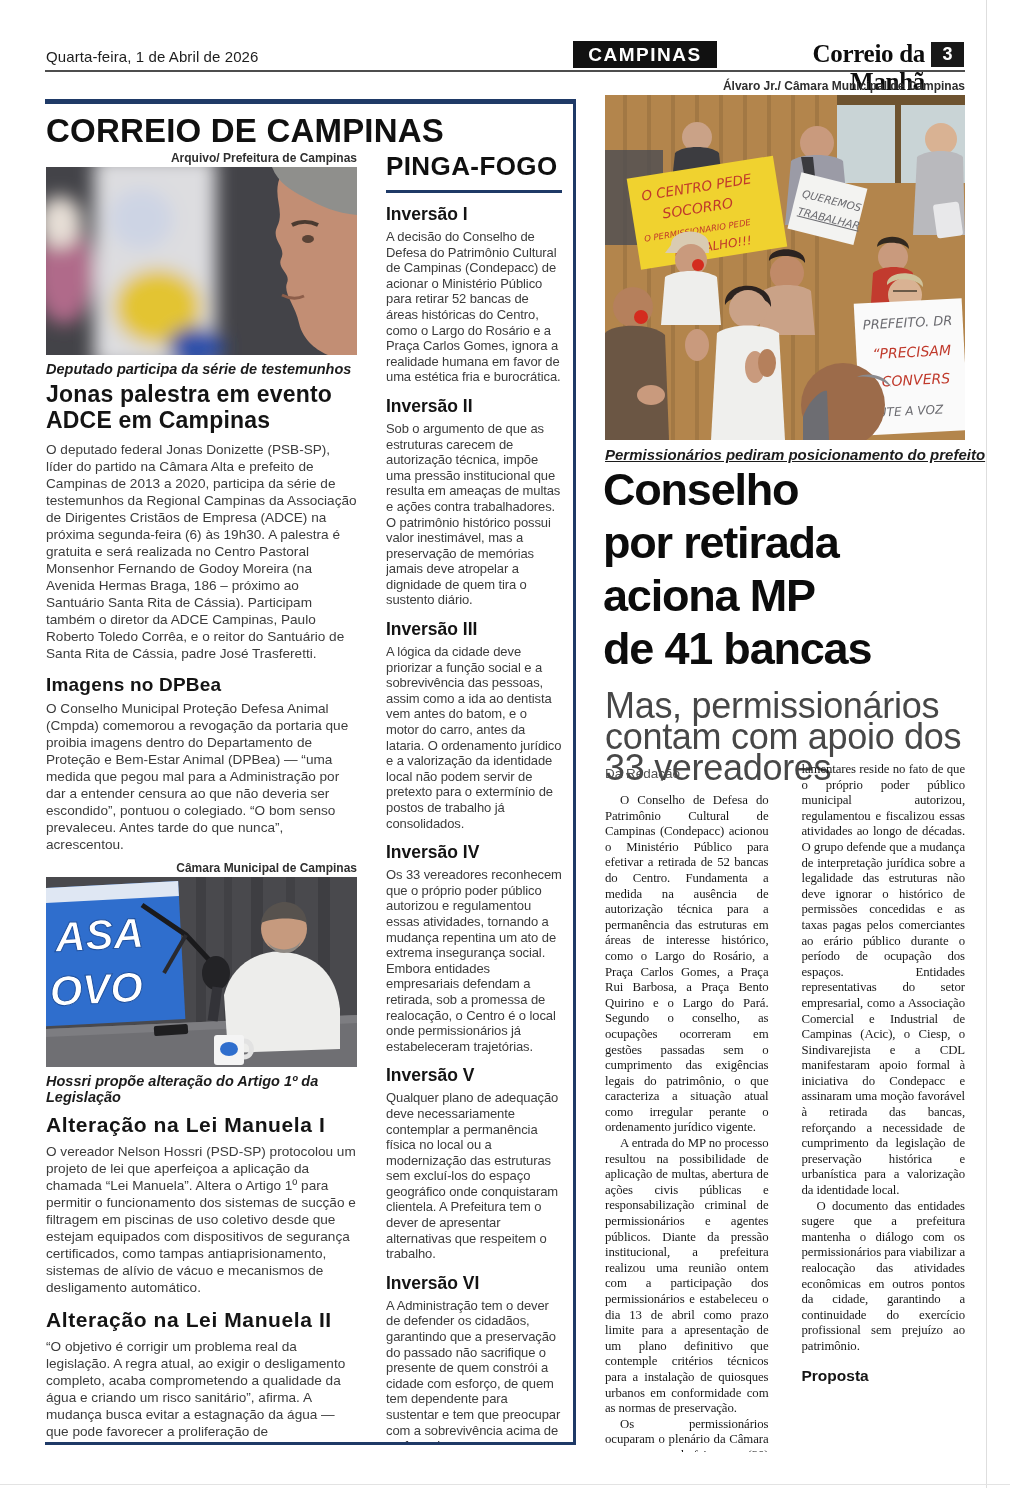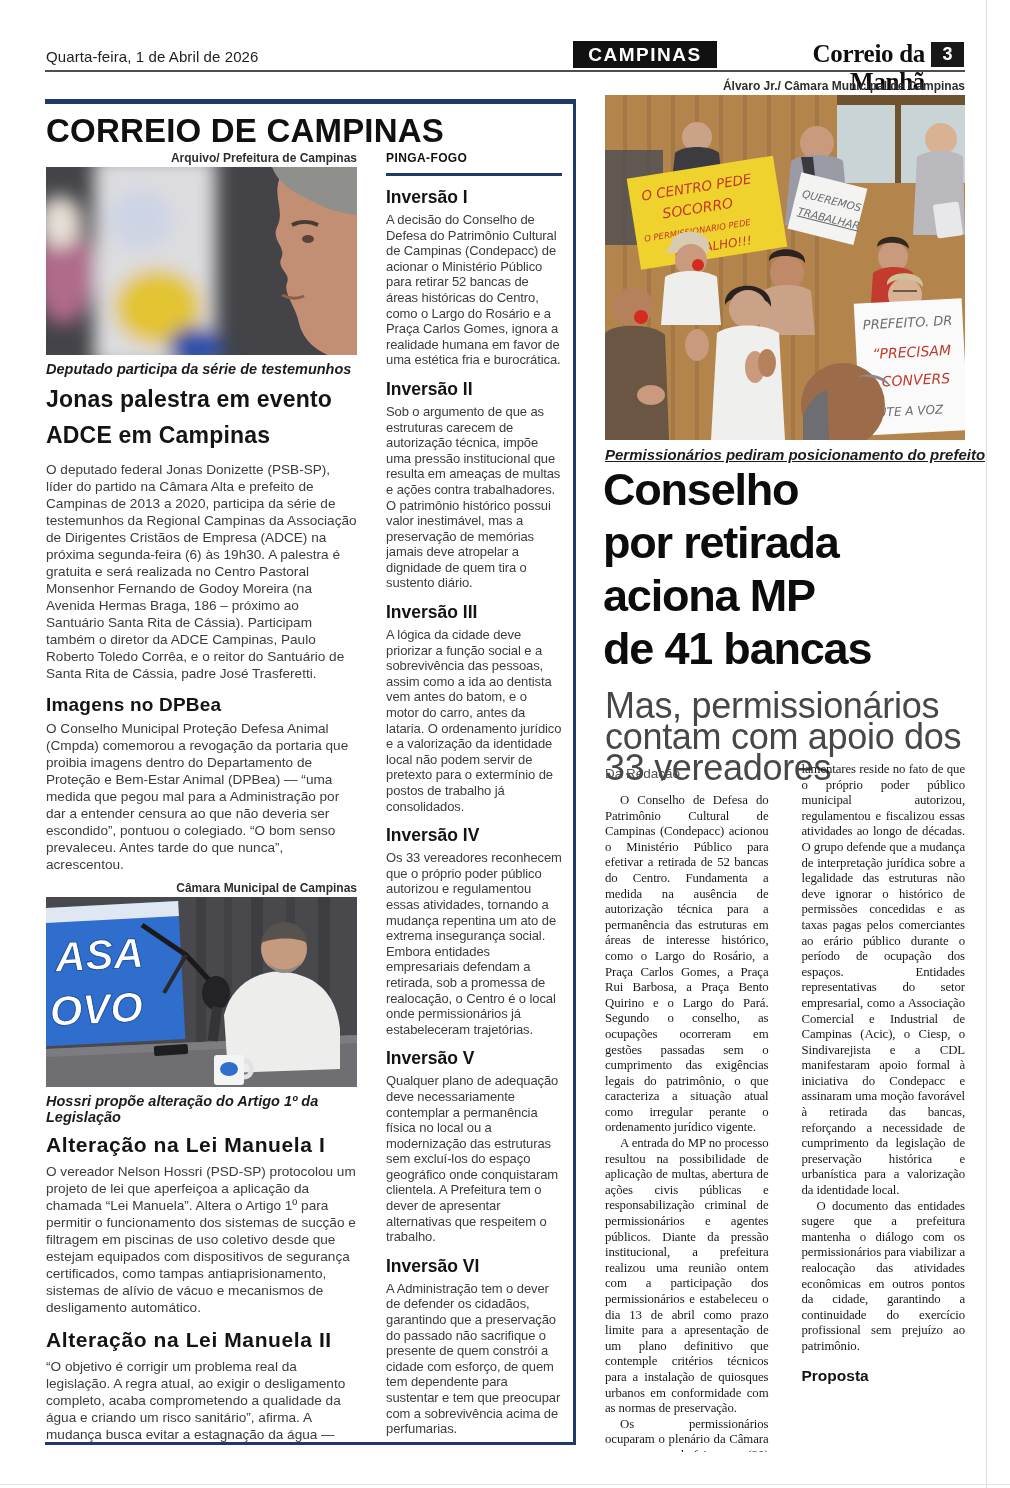--- a/index.html
+++ b/index.html
@@ -29,26 +29,26 @@
        border-top:5px solid var(--accent-navy);
        border-right:3px solid var(--accent-navy);
        border-bottom:3px solid var(--accent-navy);}
   .left-title{position:absolute;left:1px;top:8px;font-size:33px;font-weight:800;color:#101010;letter-spacing:.2px;}
   .col-left{position:absolute;left:1px;top:47px;width:311px;height:1291px;overflow:hidden;}
   .col-pinga{position:absolute;left:341px;top:47px;width:176px;height:1291px;overflow:hidden;}
 
   .credit{font-size:12px;font-weight:700;color:#2f2f2f;text-align:right;margin-bottom:2px;}
   .credit.mt{margin-top:8px;}
   .caption{font-style:italic;font-weight:600;font-size:14.5px;color:#1c1c1c;margin:6px 0 4px;}
-  .art-head-lg{font-size:23px;line-height:36px;font-weight:700;color:#141414;margin:4px 0 8px;letter-spacing:.2px;}
+  .art-head-lg{font-size:23px;line-height:26px;font-weight:700;color:#141414;margin:4px 0 8px;letter-spacing:.2px;}
   .art-head-md{font-size:19px;font-weight:700;color:#141414;margin:12px 0 4px;letter-spacing:.2px;}
   .art-head-alt{font-size:21px;font-weight:700;color:#141414;margin:8px 0 6px;letter-spacing:.6px;}
   .sans-body{font-size:13.6px;line-height:17px;color:#3c3c3c;}
 
-  .pinga-title{font-size:12px;font-weight:800;color:#101010;letter-spacing:.4px;
+  .pinga-title{font-size:26px;font-weight:800;color:#101010;letter-spacing:.4px;
        border-bottom:3px solid var(--accent-navy);padding-bottom:8px;margin-bottom:2px;}
   .pinga-head{font-size:17.5px;font-weight:700;color:#141414;margin:11px 0 4px;}
   .pinga-body{font-size:13px;line-height:15.6px;color:#3c3c3c;letter-spacing:-.1px;}
 
   .photo{display:block;width:100%;background:#444;}
 
   
   .photo3-wrap{position:absolute;left:605px;top:95px;width:360px;height:345px;}
   .photo3-caption{position:absolute;left:605px;top:446px;font-style:italic;font-weight:600;font-size:15px;color:#1c1c1c;text-decoration:underline;}
   .main-headline{position:absolute;left:603px;top:463px;}

